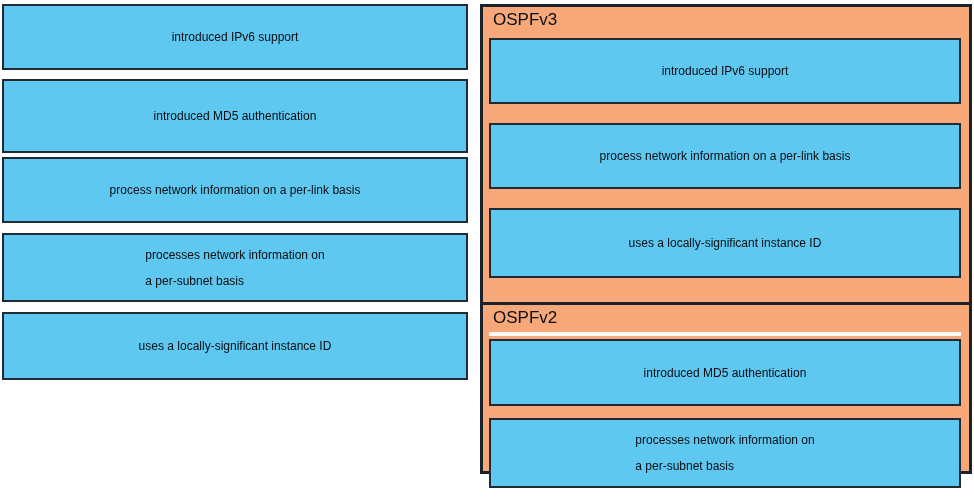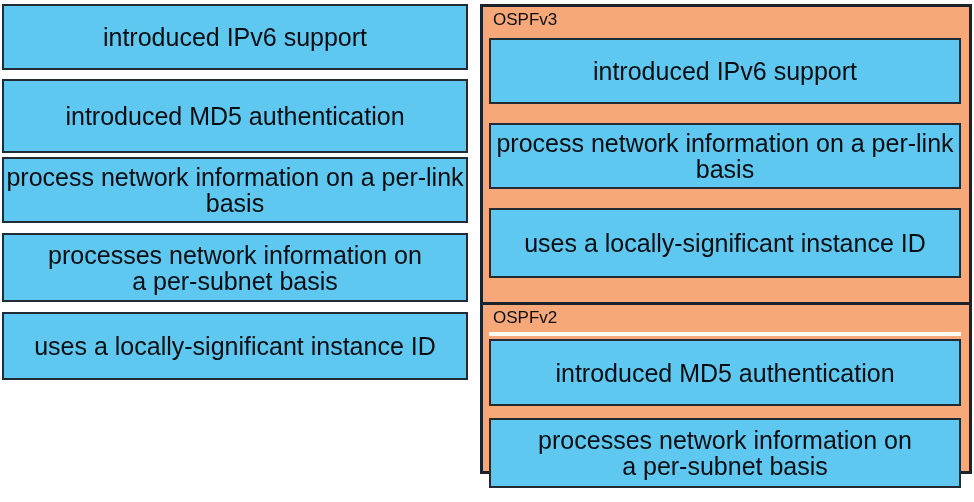--- a/index.html
+++ b/index.html
@@ -17,28 +17,28 @@
     color: #0a0d12;
   }
   .tile {
     position: absolute;
     box-sizing: border-box;
     background: #5ec8f0;
     border: 2px solid #222a33;
     display: flex;
     align-items: center;
     justify-content: center;
-    font-size: 25px;
+    font-size: 12px;
     line-height: 26px;
     text-align: center;
     color: #0a0d12;
   }
   .tile .block {
     display: inline-block;
-    text-align: center;
+    text-align: left;
   }
   .tile .block span { display: block; }
   
   .opt { left: 2px; width: 466px; }
   .opt1 { top: 4px;   height: 66px; }
   .opt2 { top: 79px;  height: 74px; }
   .opt3 { top: 157px; height: 66px; padding: 0 2px; }
   .opt4 { top: 233px; height: 69px; }
   .opt5 { top: 312px; height: 68px; }
   

